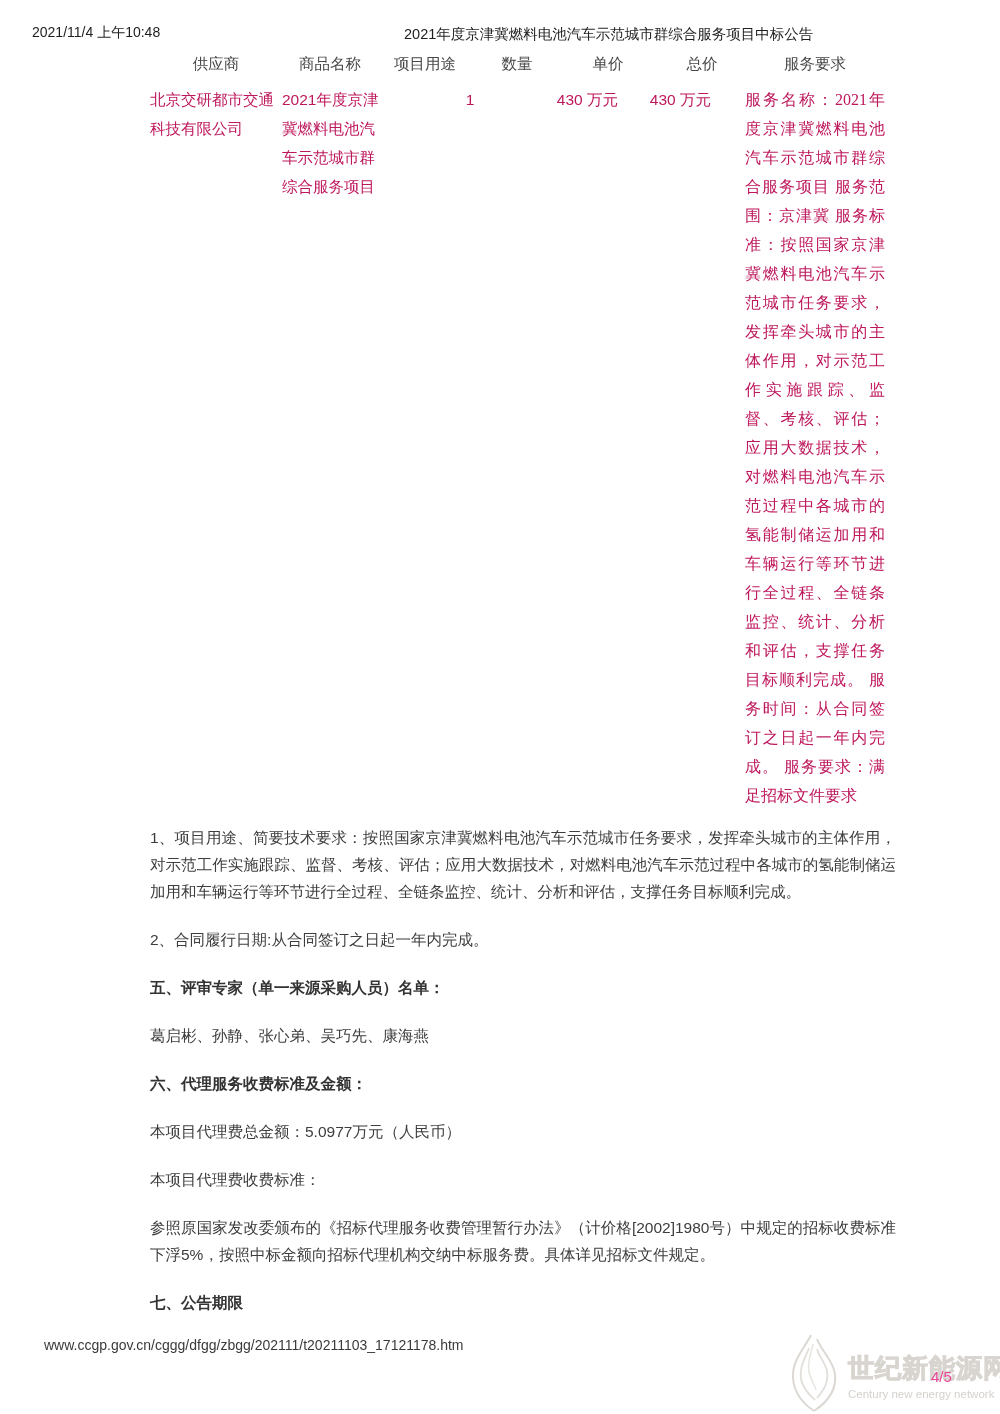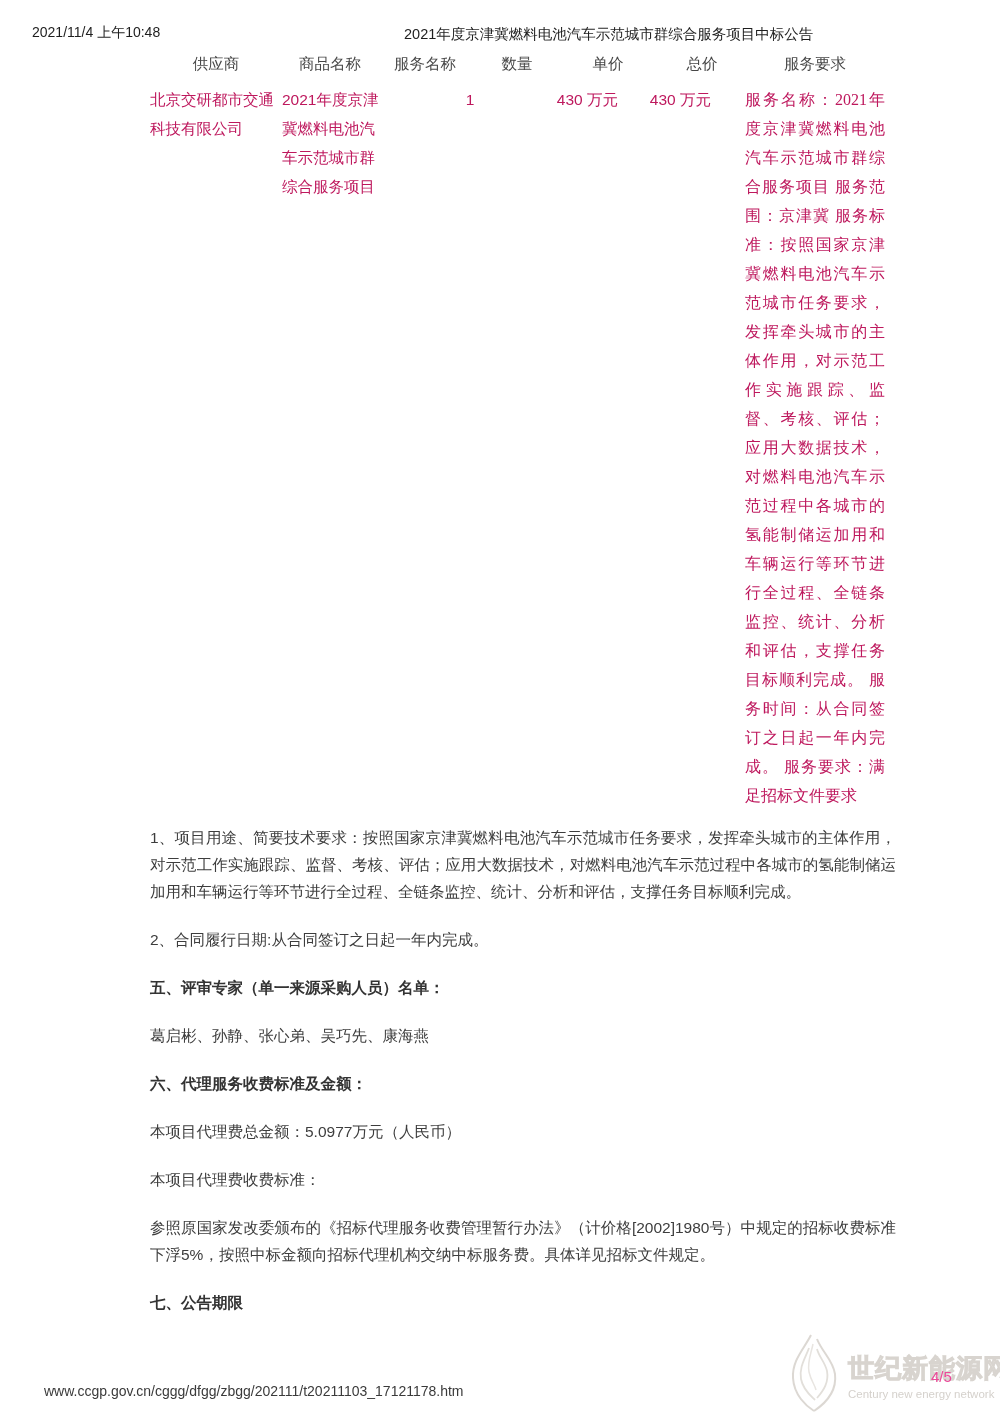--- a/index.html
+++ b/index.html
@@ -41,21 +41,21 @@
   .cell-service  { left: 745px; width: 140px; font-size: 16px; line-height: 29px; text-align: justify; font-family: Liberation Serif, serif; }
   
   .body-text {
     position: absolute; left: 150px; top: 824px; width: 746px;
     font-size: 15.5px; line-height: 27px; color: #3d3d3d;
   }
   .body-text p, .body-text h3 { margin: 0 0 21px 0; text-align: justify; }
   .body-text h3 { font-size: 15.5px; font-weight: 700; color: #333333; }
   
   .src-url {
-    position: absolute; left: 44px; top: 1383px;
+    position: absolute; left: 44px; top: 1337px;
     font-size: 14px; color: #3a3a3a; white-space: nowrap; z-index: 2;
   }
   .page-num {
     position: absolute; left: 931px; top: 1368px;
     font-size: 15px; color: #ec4899; z-index: 3;
   }
   .watermark {
     position: absolute; left: 784px; top: 1332px;
     display: flex; align-items: center; z-index: 1;
   }
@@ -73,21 +73,21 @@
 <body>
 
 <div class="page">
 
   <span class="ts">2021/11/4 上午10:48</span>
   <span class="doc-title">2021年度京津冀燃料电池汽车示范城市群综合服务项目中标公告</span>
 
   <div>
     <span class="th th1">供应商</span>
     <span class="th th2">商品名称</span>
-    <span class="th th3">服务名称</span>
+    <span class="th th3">项目用途</span>
     <span class="th th4">数量</span>
     <span class="th th5">单价</span>
     <span class="th th6">总价</span>
     <span class="th th7">服务要求</span>
 
     <div class="table-row">
       <div class="cell cell-supplier">北京交研都市交通科技有限公司</div>
       <div class="cell cell-product">2021年度京津冀燃料电池汽车示范城市群综合服务项目</div>
       <div class="cell cell-spec"></div>
       <div class="cell cell-qty">1</div>

